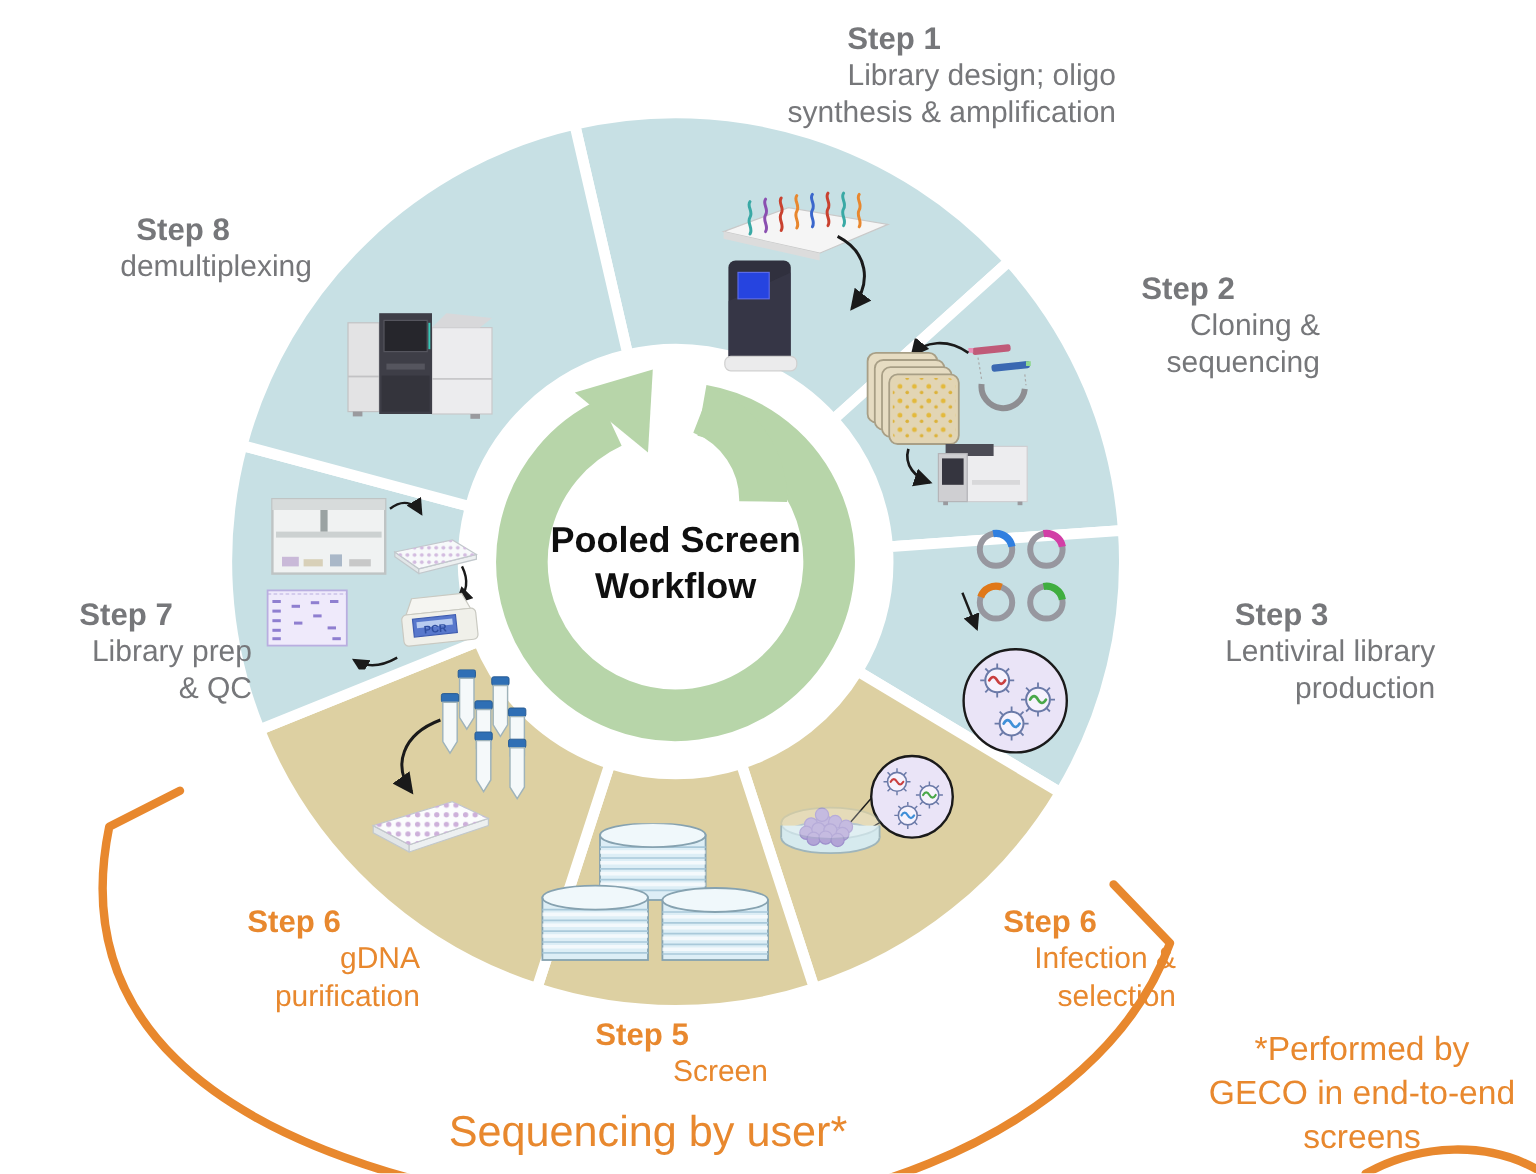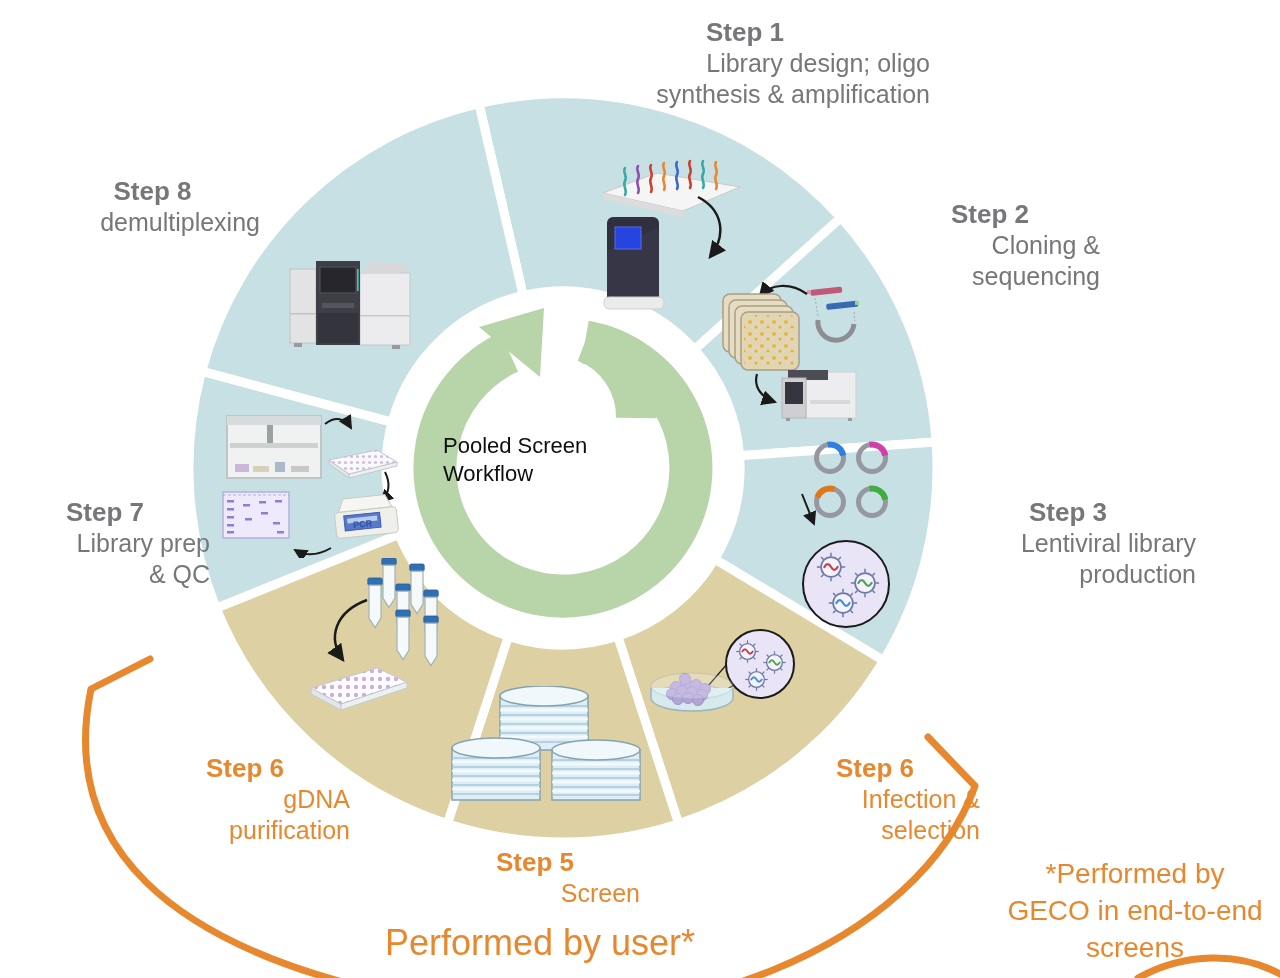--- a/index.html
+++ b/index.html
@@ -5,22 +5,22 @@
   html,body{margin:0;padding:0;background:#ffffff;}
   .canvas{position:relative;width:1280px;height:978px;background:#ffffff;overflow:hidden;
           font-family:"Liberation Sans",sans-serif;}
   .layer{position:absolute;left:0;top:0;}
   .illus{position:absolute;}
   .step-label{position:absolute;text-align:center;line-height:1.24;}
   .step-name{font-weight:bold;font-size:26px;}
   .step-desc{font-size:25px;text-align:right;}
   .gray{color:#76777a;}
   .orange{color:#e8882e;}
-  .center-title{position:absolute;left:443px;top:432px;width:240px;
-                font-size:22px;font-weight:normal;color:#0f0f0f;line-height:1.27;}
+  .center-title{position:absolute;left:443px;top:432px;width:240px;text-align:center;
+                font-size:30px;font-weight:bold;color:#0f0f0f;line-height:1.27;}
   .user-note{position:absolute;left:320px;top:922px;width:440px;text-align:center;
              font-size:36px;color:#e8882e;}
   .geco-note{position:absolute;left:985px;top:856px;width:300px;text-align:center;
              font-size:28px;color:#e8882e;line-height:1.32;}
 </style>
 </head>
 <body>
 
 <div class="canvas">
 
@@ -376,21 +376,21 @@
     </g>
   </svg>
 
   <div class="center-title">Pooled Screen Workflow</div>
 
   <div class="step-label gray" style="left:560px;top:16px;width:370px">
     <div class="step-name">Step 1</div>
     <div class="step-desc">Library design; oligo</div>
     <div class="step-desc">synthesis &amp; amplification</div>
   </div>
-  <div class="step-label gray" style="left:880px;top:198px;width:220px">
+  <div class="step-label gray" style="left:880px;top:224px;width:220px">
     <div class="step-name">Step 2</div>
     <div class="step-desc">Cloning &amp;</div>
     <div class="step-desc">sequencing</div>
   </div>
   <div class="step-label gray" style="left:940px;top:496px;width:256px">
     <div class="step-name">Step 3</div>
     <div class="step-desc">Lentiviral library</div>
     <div class="step-desc">production</div>
   </div>
   <div class="step-label orange" style="left:770px;top:752px;width:210px">
@@ -410,20 +410,20 @@
   <div class="step-label gray" style="left:0px;top:496px;width:210px">
     <div class="step-name">Step 7</div>
     <div class="step-desc">Library prep</div>
     <div class="step-desc">&amp; QC</div>
   </div>
   <div class="step-label gray" style="left:45px;top:175px;width:215px">
     <div class="step-name">Step 8</div>
     <div class="step-desc">demultiplexing</div>
   </div>
 
-  <div class="user-note">Performed by user*</div>
+  <div class="user-note">Sequencing by user*</div>
   <div class="geco-note">
     <div>*Performed by</div>
     <div>GECO in end-to-end</div>
     <div>screens</div>
   </div>
 
 </div>
 
 </body></html>

